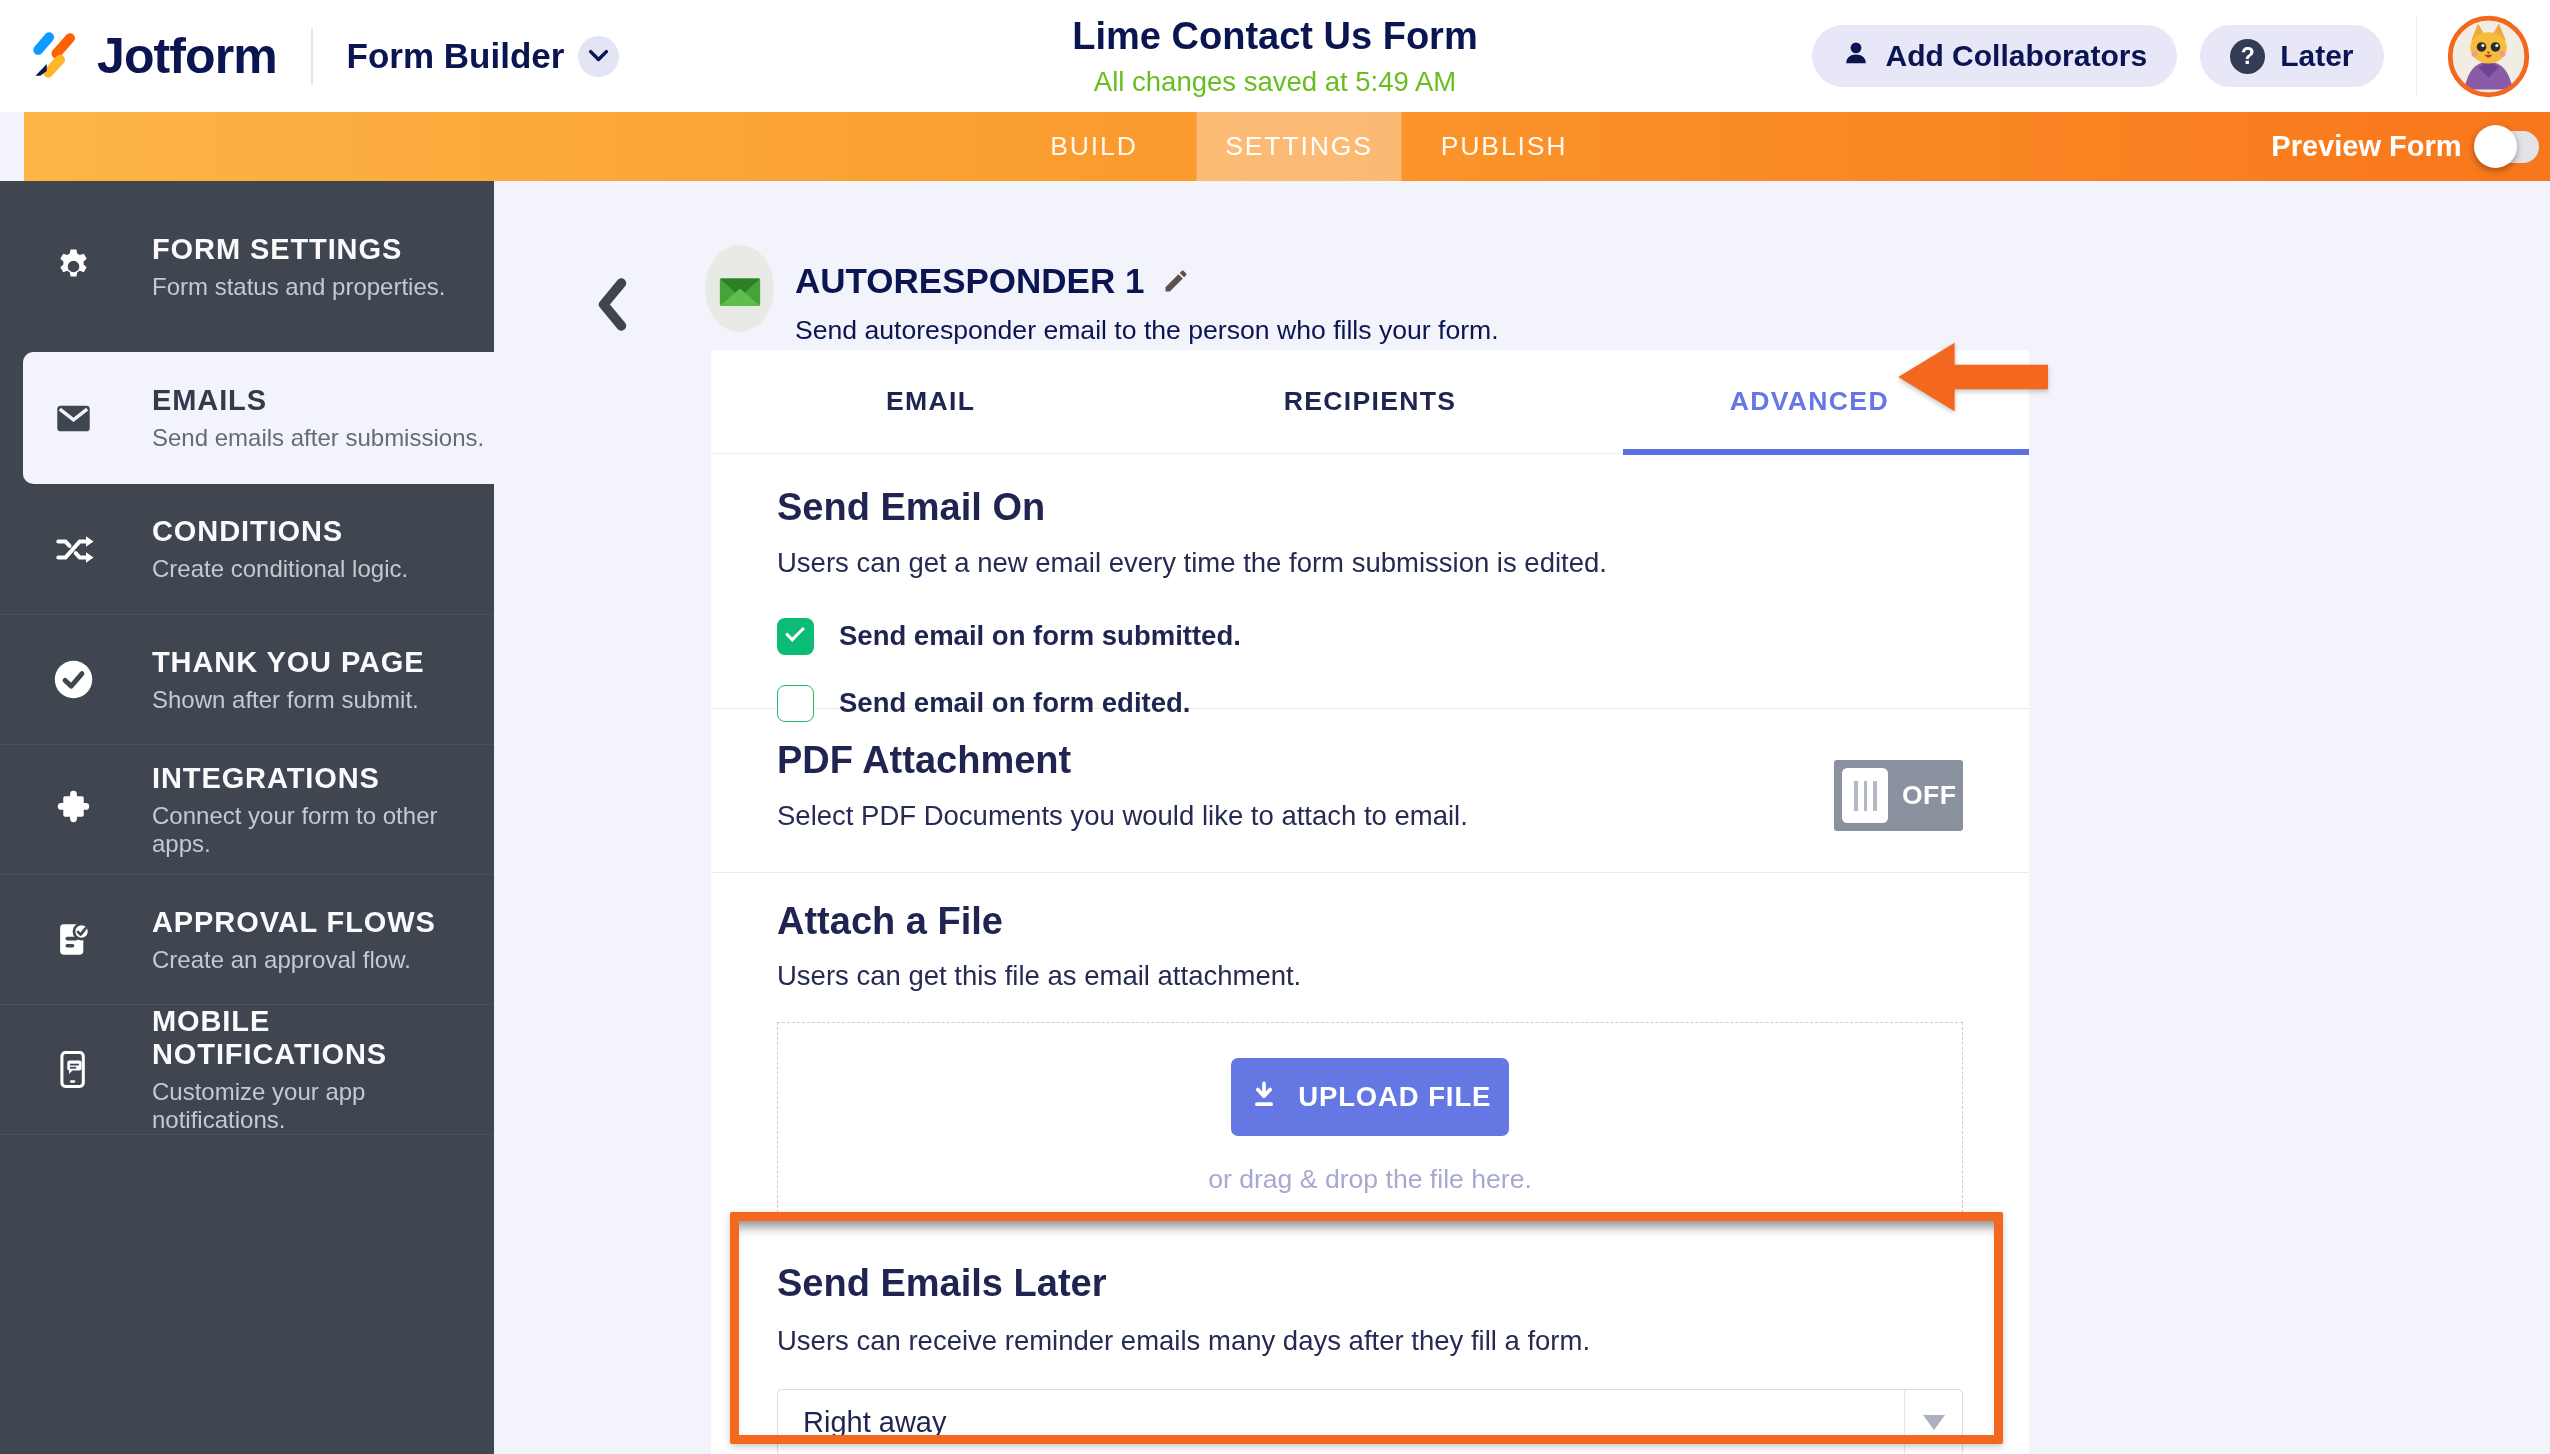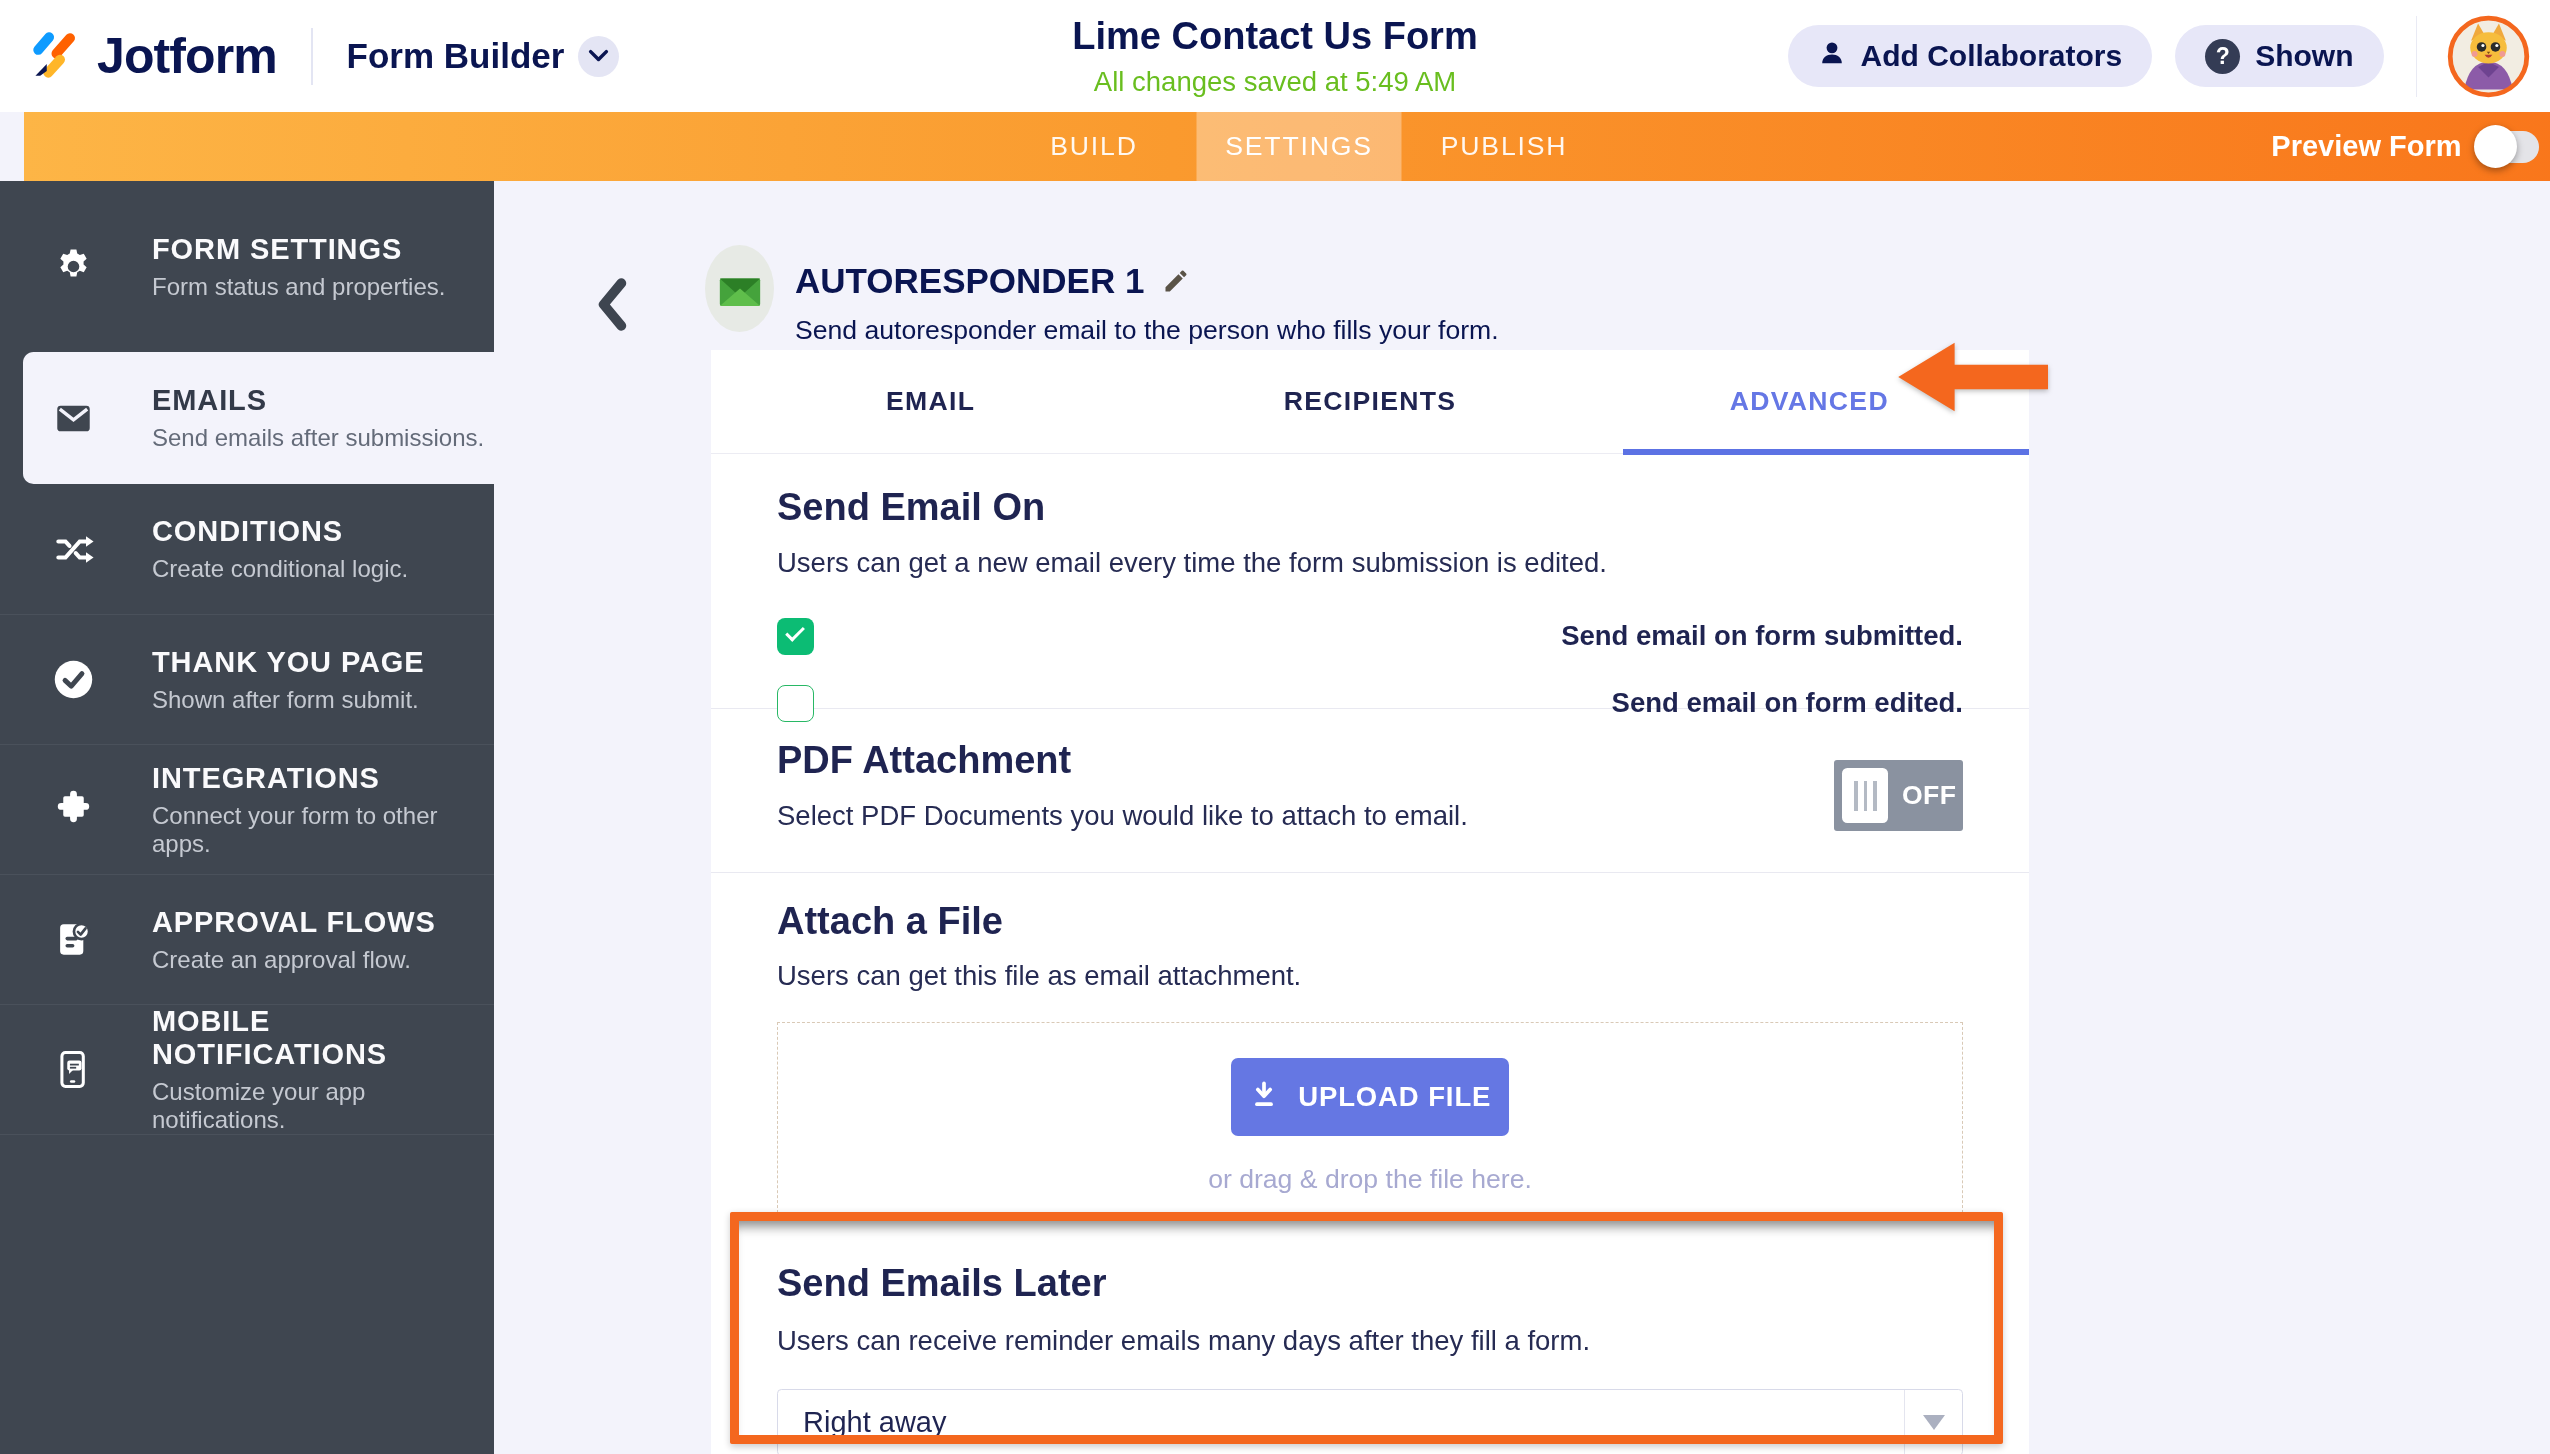--- a/index.html
+++ b/index.html
@@ -62,21 +62,21 @@
   .tabrow { position:relative; height:104px; display:flex; border-bottom:1.8px solid #ECECF3; }
   .ptab { flex:1; display:flex; align-items:center; justify-content:center; font-size:26.6px; font-weight:600; letter-spacing:1.3px; color:#1F2451; cursor:pointer; }
   .ptab.active { color:#6577E5; }
   .tab-underline { position:absolute; right:0; bottom:-1.8px; width:406px; height:6.2px; background:#5C72E4; }
 
   .sec { padding:0 66px; }
   .sec h3 { font-size:38px; font-weight:700; color:#1F2451; }
   .sec p { font-size:27.5px; color:#262B53; }
   .sec1 { height:255px; padding-top:32px; border-bottom:1.8px solid #E9E9F1; }
   .sec1 p { margin-top:17.7px; }
-  .cbrow { display:flex; align-items:center; gap:25px; margin-top:39px; cursor:pointer;justify-content:space-between; }
+  .cbrow { display:flex; align-items:center; gap:25px; margin-top:39px; cursor:pointer; }
   .cbrow + .cbrow { margin-top:30px; }
   .cbox { width:37px; height:37px; border-radius:8px; background:#0CBC74; position:relative; flex:0 0 37px; }
   .cbox .tick { position:absolute; left:8.9px; top:9.7px; width:17.7px; height:9.7px; border-left:3.5px solid #FFF; border-bottom:3.5px solid #FFF; transform:rotate(-45deg); }
   .cbox.empty { background:#FFFFFF; border:1.8px solid #28B865; }
   .cblabel { font-size:27.5px; font-weight:700; color:#1F2451; }
 
   .sec2 { height:164px; padding-top:30px; position:relative; border-bottom:1.8px solid #E9E9F1; }
   .sec2 p { margin-top:17.7px; }
   .off-toggle { position:absolute; right:66px; top:51px; width:129px; height:71px; border-radius:3px; background:#8A92A0; display:flex; align-items:center; cursor:pointer; }
   .off-knob { width:46px; height:55px; background:#FFFFFF; border-radius:5.3px; margin-left:8px; display:flex; align-items:center; justify-content:center; }
@@ -137,21 +137,21 @@
         <span>
           <svg width="28" height="28" viewBox="0 0 30 30">
               <circle cx="15" cy="9.5" r="5.8" fill="#0A1551"></circle>
               <path d="M4.5 26c0-6.3 4.7-9.4 10.5-9.4S25.5 19.7 25.5 26z" fill="#0A1551"></path>
             </svg>
         </span>
         <span>Add Collaborators</span>
       </button>
       <button class="pill">
         <span class="qmark">?</span>
-        <span>Shown</span>
+        <span>Later</span>
       </button>
       <div class="actions-vdiv"></div>
       <div class="avatar">
         <svg width="87" height="87" viewBox="0 0 100 100">
           <defs>
               <clipPath id="avclip">
                 <circle cx="50" cy="50" r="44"></circle>
               </clipPath>
             </defs>
           <circle cx="50" cy="50" r="44" fill="#F2EDE2"></circle>

